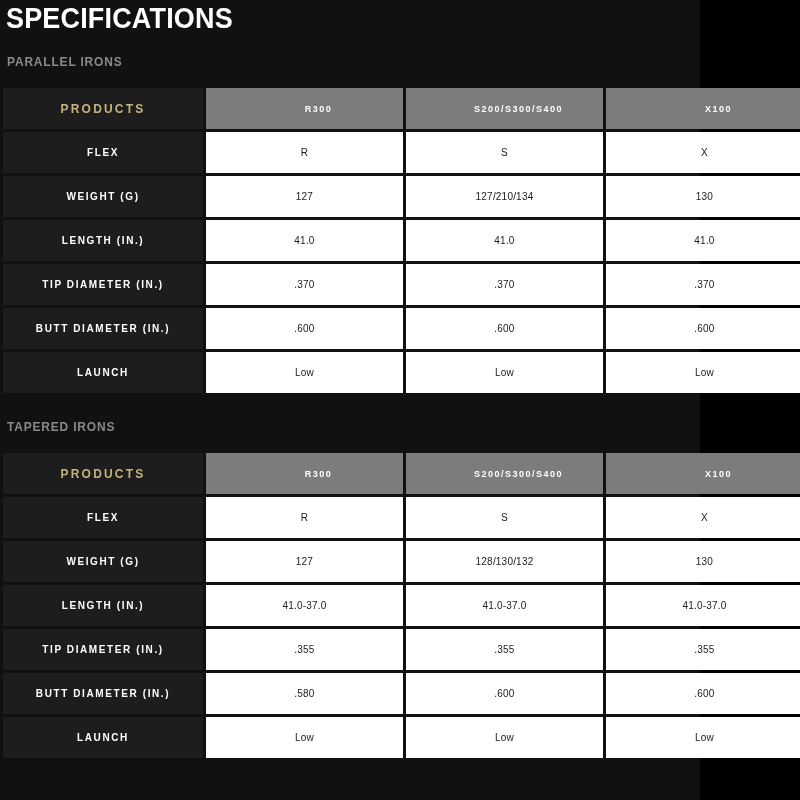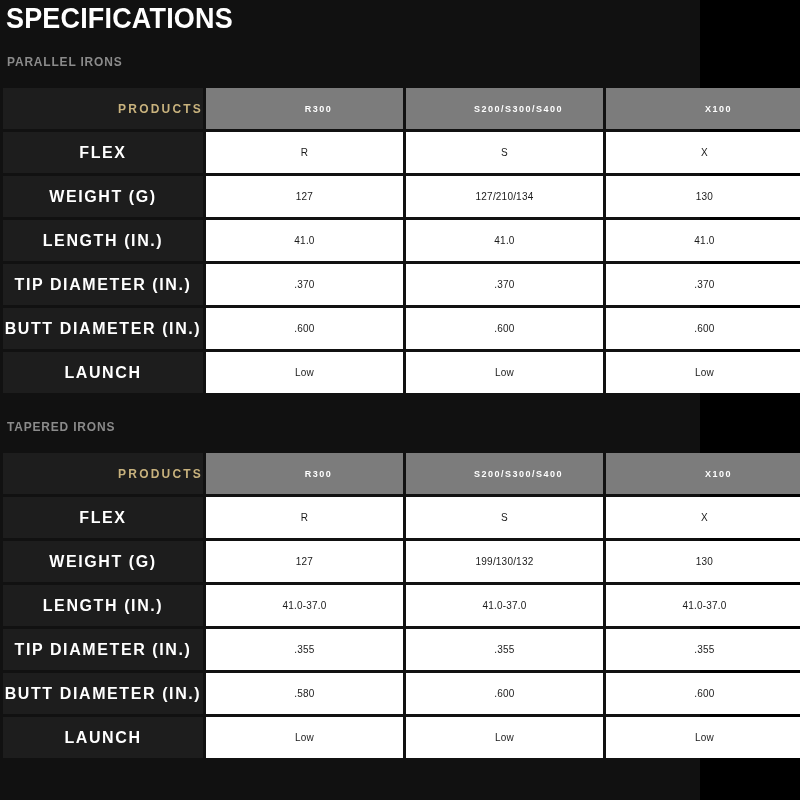--- a/index.html
+++ b/index.html
@@ -64,31 +64,30 @@
     text-align: center;
     vertical-align: middle;
     box-sizing: border-box;
   }
   col.c-label { width: 200px; }
   col.c-data  { width: 197px; }
 
   td.label-cell {
     background: #1d1d1d;
     color: #ffffff;
-    font-size: 16px;
+    font-size: 10px;
     font-weight: bold;
     letter-spacing: 1.6px;
   }
   td.products-cell {
     background: #1d1d1d;
     color: #c8b27d;
     font-size: 12px;
     font-weight: bold;
     letter-spacing: 2.2px;
-    text-align: right;
   }
   td.head-cell {
     background: #7c7c7c;
     color: #ffffff;
     font-size: 9px;
     font-weight: bold;
     letter-spacing: 1.5px;
     padding-left: 28px;
   }
   td.data-cell {
@@ -271,21 +270,21 @@
         </tr>
 
         <tr>
           <td class="label-cell">
             <span class="cell-text">WEIGHT (G)</span>
           </td>
           <td class="data-cell">
             <span class="cell-text">127</span>
           </td>
           <td class="data-cell">
-            <span class="cell-text">199/130/132</span>
+            <span class="cell-text">128/130/132</span>
           </td>
           <td class="data-cell">
             <span class="cell-text">130</span>
           </td>
         </tr>
 
         <tr>
           <td class="label-cell">
             <span class="cell-text">LENGTH (IN.)</span>
           </td>

